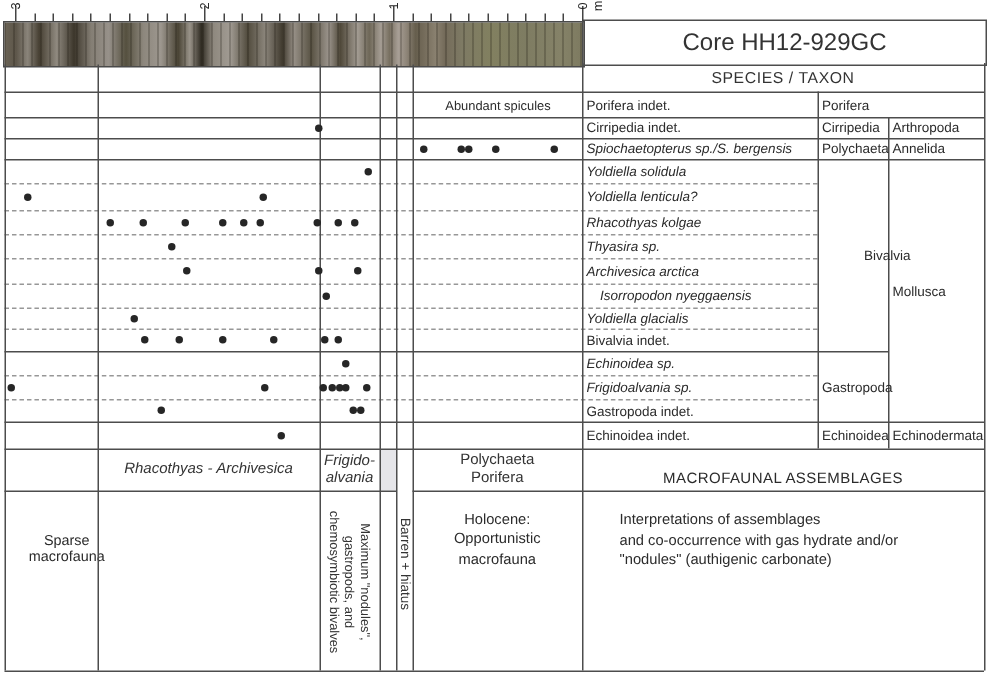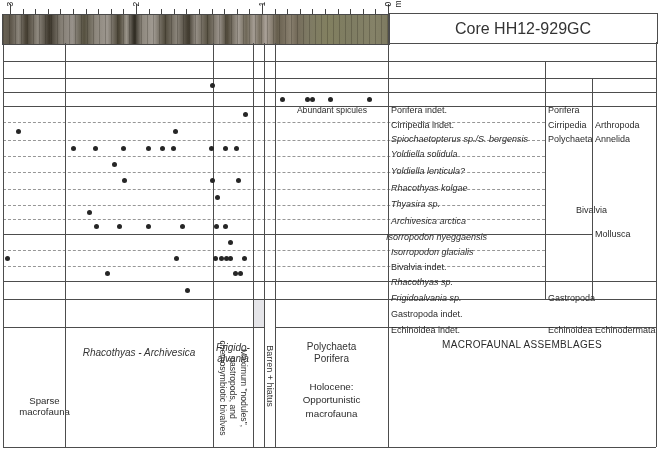--- a/index.html
+++ b/index.html
@@ -1,21 +1,21 @@
 <!DOCTYPE html>
 <html><head>
 <meta charset="utf-8">
 <style>
   html,body{margin:0;padding:0;background:#fff;}
   #fig{position:relative;width:658px;height:451px;background:#fff;
        font-family:"Liberation Sans",sans-serif;color:#2b2b2b;overflow:hidden;}
   .hl{position:absolute;height:0;border-top:1px solid #4d4d4d;}
   .hl.dash{border-top:1px dashed #979797;}
   .vl{position:absolute;width:0;border-left:1px solid #4d4d4d;}
-  .cell{position:absolute;display:flex;align-items:center;font-size:9px;line-height:10px;margin-top:40px;}
+  .cell{position:absolute;display:flex;align-items:center;font-size:9px;line-height:10px;}
   .cell.ital{font-style:italic;}
   .ctr{justify-content:center;text-align:center;}
   .ml{white-space:pre-line;}
   .dot{position:absolute;width:5px;height:5px;border-radius:50%;background:#262626;}
   .tick{position:absolute;width:1px;background:#444;}
   .rot-ccw{transform:rotate(-90deg);}
   .vtext{position:absolute;transform:translate(-50%,-50%) rotate(90deg);transform-origin:center;
          white-space:pre-line;text-align:center;font-size:8.6px;line-height:10.5px;color:#333;}
   #photo{position:absolute;left:2px;top:14px;width:386px;height:29px;border:1px solid #4a4a4a;
     background:
@@ -43,41 +43,45 @@
 </style>
 </head>
 <body>
 
 <div id="fig">
 
   <div id="photo"></div>
   <div id="ruler"></div>
 
   <div class="titlebox">Core HH12-929GC</div>
+  <div class="hdr">SPECIES / TAXON</div>
 
   <div class="cell ctr" style="left:276px;top:61px;width:112px;height:17px;font-size:8.6px;">Abundant spicules</div>
 
   <div class="cell ctr ital zlabel" style="left:65px;top:299px;width:148px;height:28px;">Rhacothyas - Archivesica</div>
   <div class="cell ctr ital zlabel ml" style="left:213px;top:299px;width:40px;height:28px;line-height:11px;">Frigido-
 alvania</div>
   <div class="graycell"></div>
   <div class="cell ctr zlabel ml" style="left:275px;top:299px;width:113px;height:28px;line-height:12px;">Polychaeta
 Porifera</div>
-  <div class="cell ctr" style="left:388px;top:291px;width:268px;height:28px;font-size:10px;letter-spacing:.3px;">MACROFAUNAL ASSEMBLAGES</div>
+  <div class="cell ctr" style="left:388px;top:306px;width:268px;height:28px;font-size:10px;letter-spacing:.3px;">MACROFAUNAL ASSEMBLAGES</div>
 
 
   <div class="cell ctr ml" style="left:12px;top:352px;width:65px;height:28px;font-size:9.6px;line-height:11.5px;">Sparse
 macrofauna</div>
   <div class="vtext" style="left:233px;top:388px;">Maximum "nodules",
 gastropods, and
 chemosymbiotic bivalves</div>
   <div class="vtext" style="left:269.5px;top:376px;font-size:9px;">Barren + hiatus</div>
   <div class="cell ctr ml" style="left:275px;top:340px;width:113px;height:40px;font-size:9.8px;line-height:13.5px;">Holocene:
 Opportunistic
 macrofauna</div>
+  <div class="cell ml" style="left:413px;top:340px;width:240px;height:41px;font-size:9.8px;line-height:13.5px;">Interpretations of assemblages
+and co-occurrence with gas hydrate and/or
+"nodules" (authigenic carbonate)</div>
 
   <div id="gen">
       <div class="tick" style="left: 388px; top: 4px; height: 10px;"></div>
       <div class="tick" style="left: 375.4px; top: 9px; height: 5px;"></div>
       <div class="tick" style="left: 362.8px; top: 9px; height: 5px;"></div>
       <div class="tick" style="left: 350.2px; top: 9px; height: 5px;"></div>
       <div class="tick" style="left: 337.6px; top: 9px; height: 5px;"></div>
       <div class="tick" style="left: 325px; top: 9px; height: 5px;"></div>
       <div class="tick" style="left: 312.4px; top: 9px; height: 5px;"></div>
       <div class="tick" style="left: 299.8px; top: 9px; height: 5px;"></div>
@@ -161,32 +165,32 @@
       <div class="dot" style="left: 171.3px; top: 145.5px;"></div>
       <div class="dot" style="left: 209.1px; top: 145.5px;"></div>
       <div class="dot" style="left: 222.96px; top: 145.5px;"></div>
       <div class="dot" style="left: 234.3px; top: 145.5px;"></div>
       <div class="cell ital" style="left: 391px; top: 156px; width: 150px; height: 16px;">Thyasira sp.</div>
       <div class="dot" style="left: 112.08px; top: 161.5px;"></div>
       <div class="cell ital" style="left: 391px; top: 172px; width: 150px; height: 17px;">Archivesica arctica</div>
       <div class="dot" style="left: 122.16px; top: 178px;"></div>
       <div class="dot" style="left: 210.36px; top: 178px;"></div>
       <div class="dot" style="left: 235.56px; top: 178px;"></div>
-      <div class="cell ital" style="left: 386px; top: 189px; width: 150px; height: 16px;">Isorropodon nyeggaensis</div>
+      <div class="cell ital" style="left: 400px; top: 189px; width: 150px; height: 16px;">Isorropodon nyeggaensis</div>
       <div class="dot" style="left: 215.4px; top: 194.5px;"></div>
-      <div class="cell ital" style="left: 391px; top: 205px; width: 150px; height: 14px;">Isorropodon glacialis</div>
+      <div class="cell ital" style="left: 391px; top: 205px; width: 150px; height: 14px;">Yoldiella glacialis</div>
       <div class="dot" style="left: 86.88px; top: 209.5px;"></div>
       <div class="cell" style="left: 391px; top: 219px; width: 150px; height: 15px;">Bivalvia indet.</div>
       <div class="dot" style="left: 94.44px; top: 224px;"></div>
       <div class="dot" style="left: 117.12px; top: 224px;"></div>
       <div class="dot" style="left: 146.1px; top: 224px;"></div>
       <div class="dot" style="left: 180.12px; top: 224px;"></div>
       <div class="dot" style="left: 214.14px; top: 224px;"></div>
       <div class="dot" style="left: 222.96px; top: 224px;"></div>
-      <div class="cell ital" style="left: 391px; top: 234px; width: 150px; height: 16px;">Rhacothyas sp.</div>
+      <div class="cell ital" style="left: 391px; top: 234px; width: 150px; height: 16px;">Echinoidea sp.</div>
       <div class="dot" style="left: 228px; top: 239.5px;"></div>
       <div class="cell ital" style="left: 391px; top: 250px; width: 150px; height: 16px; text-align: center;">Frigidoalvania sp.</div>
       <div class="dot" style="left: 4.98px; top: 255.5px;"></div>
       <div class="dot" style="left: 173.82px; top: 255.5px;"></div>
       <div class="dot" style="left: 212.88px; top: 255.5px;"></div>
       <div class="dot" style="left: 219.18px; top: 255.5px;"></div>
       <div class="dot" style="left: 224.22px; top: 255.5px;"></div>
       <div class="dot" style="left: 228px; top: 255.5px;"></div>
       <div class="dot" style="left: 241.86px; top: 255.5px;"></div>
       <div class="cell" style="left: 391px; top: 266px; width: 150px; height: 15px;">Gastropoda indet.</div>

